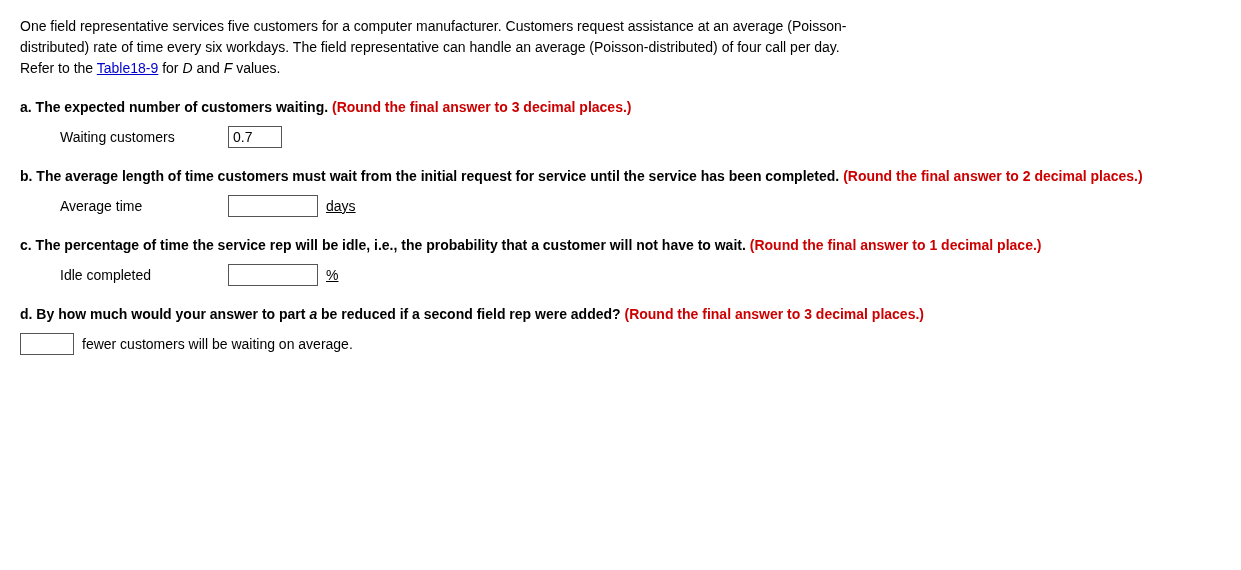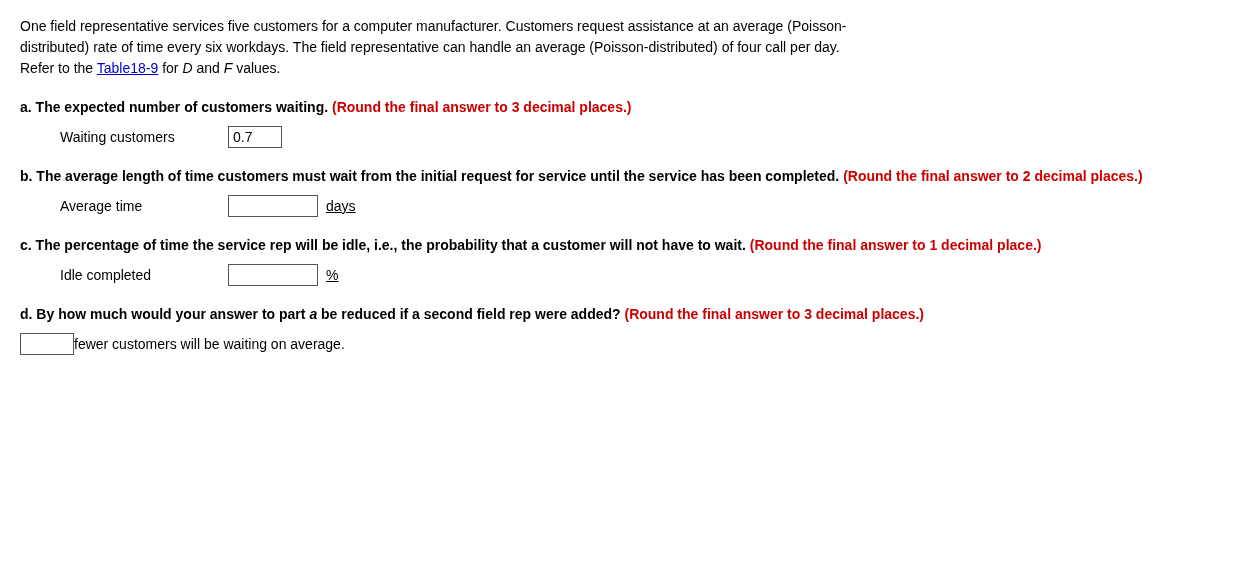--- a/index.html
+++ b/index.html
@@ -61,20 +61,21 @@
     .input-box-wide {
       width: 90px;
     }
     .unit-label {
       font-size: 14px;
       text-decoration: underline;
     }
     .section-d-row {
       display: flex;
       align-items: center;
+      gap: 8px;
       margin-top: 6px;
     }
     .section-d-text {
       font-size: 14px;
     }
   </style>
 </head>
 <body>
 
 <div class="intro-text">

